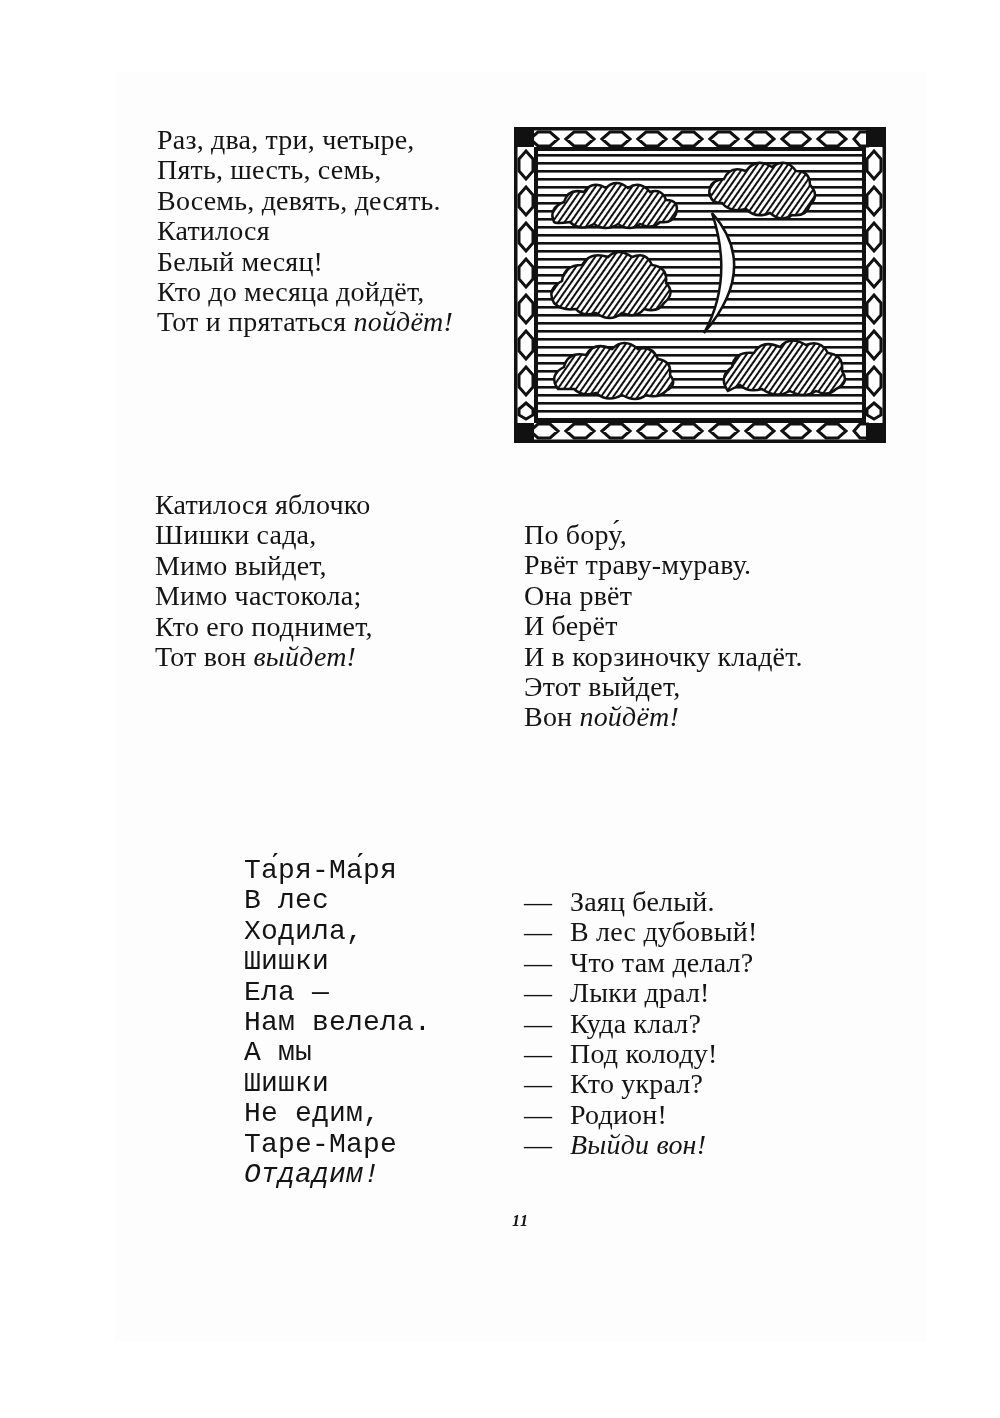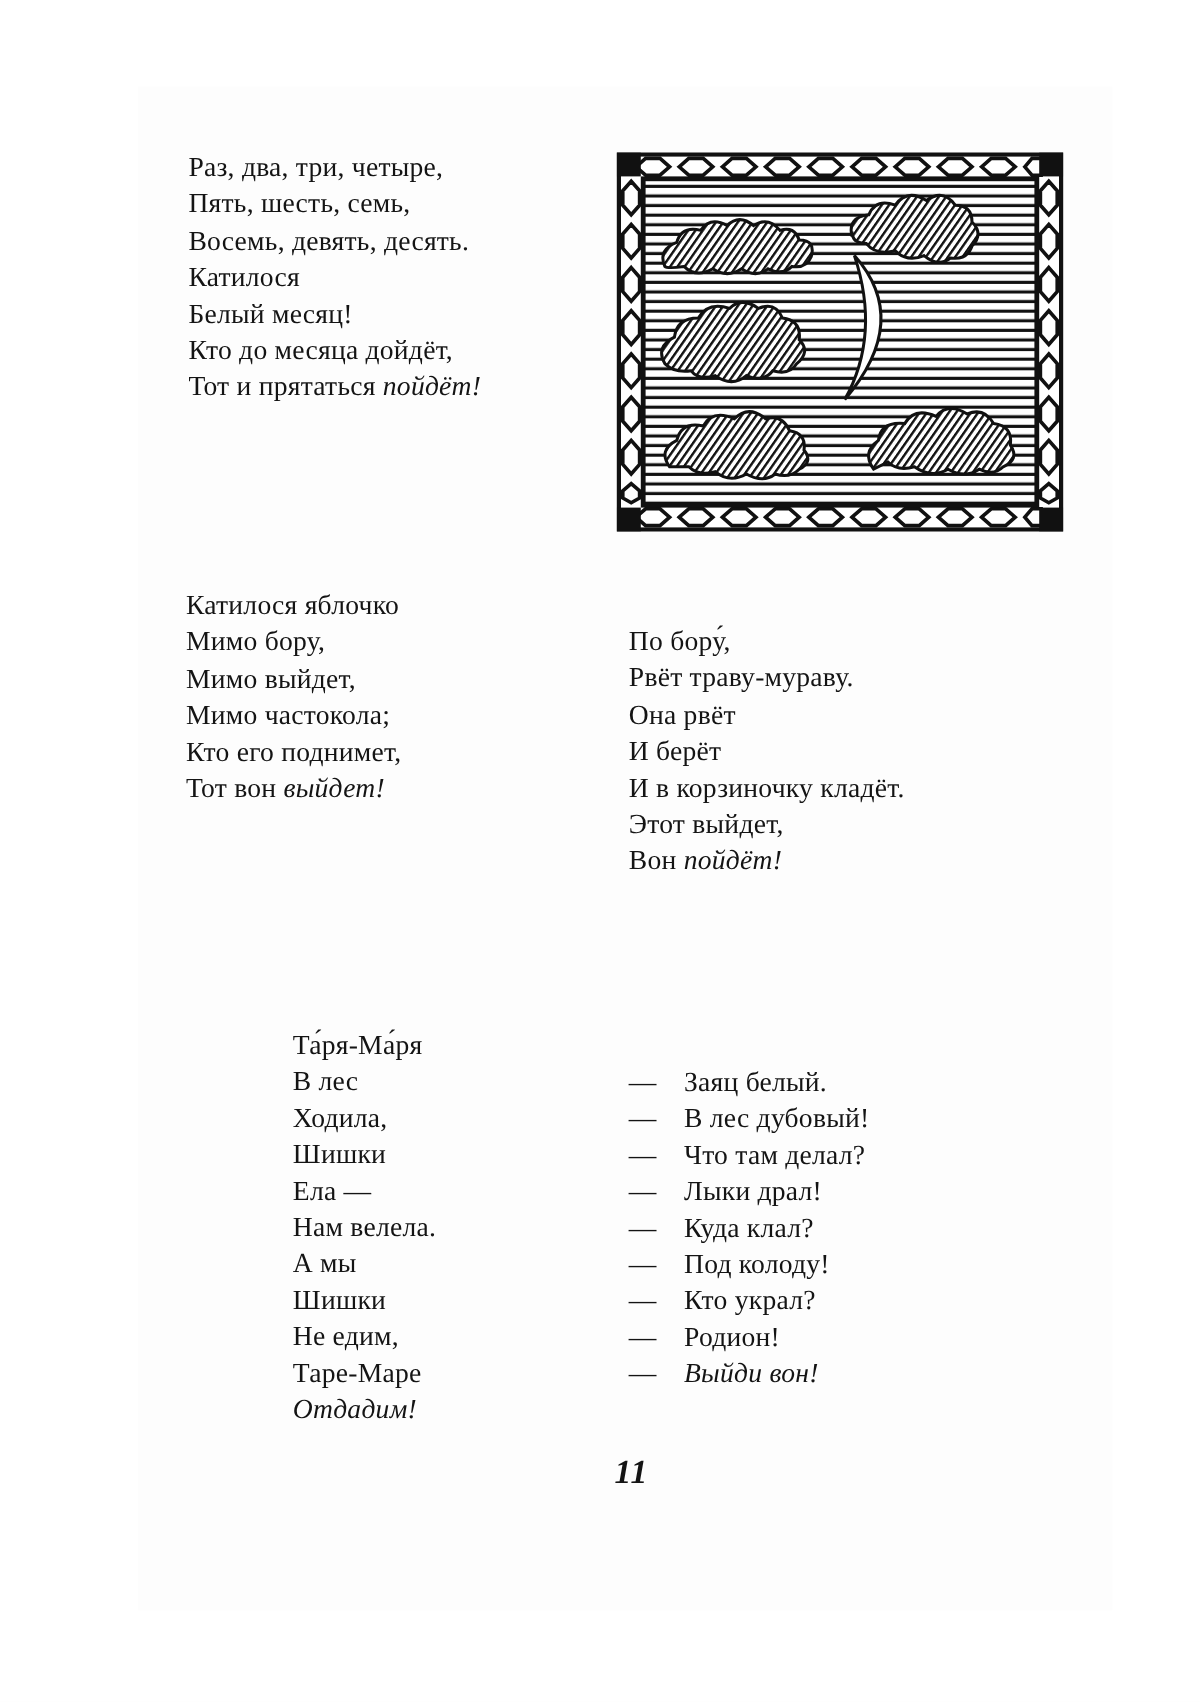--- a/index.html
+++ b/index.html
@@ -10,30 +10,30 @@
     color: #141414;
   }
   .page-area {
     position: absolute; left: 115px; top: 72px; width: 812px; height: 1270px;
     background: #fdfdfd;
   }
   .verse {
     position: absolute; margin: 0; padding: 0; list-style: none;
   }
   .verse li {
-    font-size: 23px; line-height: 30.4px; height: 30.4px; white-space: nowrap;
+    font-size: 28px; line-height: 30.4px; height: 30.4px; white-space: nowrap;
     letter-spacing: 0.2px;
   }
   .verse li .it { font-style: italic; }
   .dash { display: inline-block; width: 46px; }
   .illustration {
     position: absolute; left: 514px; top: 127px; width: 372px; height: 316px;
   }
   .page-number {
-    position: absolute; left: 512px; top: 1212px; font-size: 28px; font-style: italic; font-weight: bold;
+    position: absolute; left: 512px; top: 1212px; font-size: 16px; font-style: italic; font-weight: bold;
     letter-spacing: 1px;
   }
 </style>
 </head>
 <body>
 
 <div class="page-area"></div>
 
 <ul class="verse" style="left:157px; top:125px;">
   <li><span>Раз, два, три, четыре,</span></li>
@@ -81,38 +81,38 @@
       <path d="M44 262 q-10 -14 6 -22 q4 -16 22 -12 q8 -14 26 -6 q12 -12 26 0 q14 -4 20 10 q14 2 12 16 q8 10 -4 16 q-8 8 -20 4 q-10 8 -24 0 q-14 8 -26 -2 q-14 4 -22 -4 z"></path>
       <path d="M214 264 q-10 -14 4 -24 q2 -16 22 -14 q8 -14 26 -6 q10 -12 26 -2 q14 -6 22 8 q16 2 14 18 q8 12 -6 18 q-8 8 -20 2 q-12 8 -26 0 q-14 8 -28 -2 q-14 4 -22 -4 z"></path>
     </g>
 
     <path d="M198 86 q48 54 -8 120 q30 -54 8 -120 z" fill="#fff" stroke="#111" stroke-width="2.5"></path>
   </svg>
 </div>
 
 <ul class="verse" style="left:155px; top:490px;">
   <li><span>Катилося яблочко</span></li>
-  <li><span>Мимо бору,</span></li>
+  <li><span>Шишки сада,</span></li>
   <li><span>Мимо выйдет,</span></li>
   <li><span>Мимо частокола;</span></li>
   <li><span>Кто его поднимет,</span></li>
   <li><span style="white-space:pre">Тот вон </span><span class="it">выйдет!</span></li>
 </ul>
 
 <ul class="verse" style="left:524px; top:520px;">
   <li><span>По бору́,</span></li>
   <li><span>Рвёт траву-мураву.</span></li>
   <li><span>Она рвёт</span></li>
   <li><span>И берёт</span></li>
   <li><span>И в корзиночку кладёт.</span></li>
   <li><span>Этот выйдет,</span></li>
   <li><span style="white-space:pre">Вон </span><span class="it">пойдёт!</span></li>
 </ul>
 
-<ul class="verse" style="left:244px; top:856px;">
+<ul class="verse" style="left:244px; top:856px;font-family:Liberation Mono, monospace;">
   <li><span>Та́ря-Ма́ря</span></li>
   <li><span>В лес</span></li>
   <li><span>Ходила,</span></li>
   <li><span>Шишки</span></li>
   <li><span>Ела —</span></li>
   <li><span>Нам велела.</span></li>
   <li><span>А мы</span></li>
   <li><span>Шишки</span></li>
   <li><span>Не едим,</span></li>
   <li><span>Таре-Маре</span></li>

